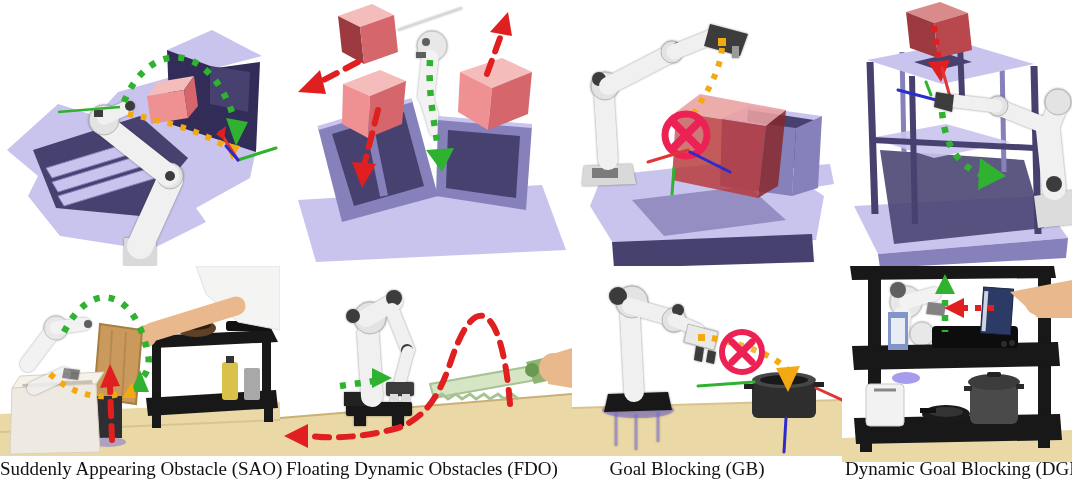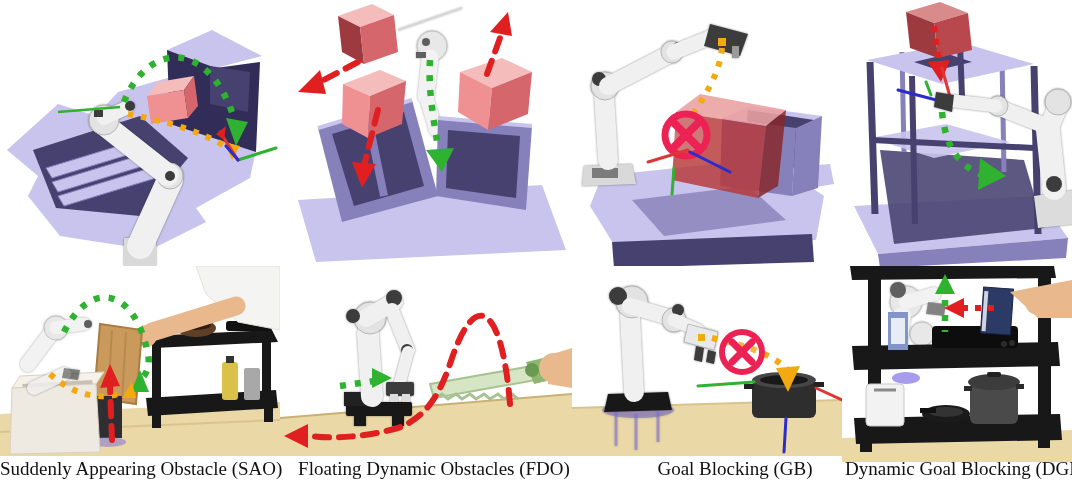--- a/index.html
+++ b/index.html
@@ -431,15 +431,15 @@
       <rect x="128" y="116" width="48" height="42" rx="6" fill="#4a4a4a"></rect>
       <ellipse cx="152" cy="116" rx="26" ry="8" fill="#3c3c3c"></ellipse>
       <rect x="145" y="106" width="14" height="5" rx="2" fill="#222"></rect>
       <rect x="122" y="120" width="8" height="5" fill="#2a2a2a"></rect>
       <rect x="174" y="118" width="8" height="5" fill="#2a2a2a"></rect>
     </g>
   </g>
 </svg>
 
 <div class="caption" style="left:0;width:276px">Suddenly Appearing Obstacle (SAO)</div>
-<div class="caption" style="left:288px;width:292px">Floating Dynamic Obstacles (FDO)</div>
-<div class="caption" style="left:600px;width:270px">Goal Blocking (GB)</div>
+<div class="caption" style="left:276px;width:292px">Floating Dynamic Obstacles (FDO)</div>
+<div class="caption" style="left:552px;width:270px">Goal Blocking (GB)</div>
 <div class="caption" style="left:845px;text-align:left">Dynamic Goal Blocking (DGB</div>
 
 </body></html>

